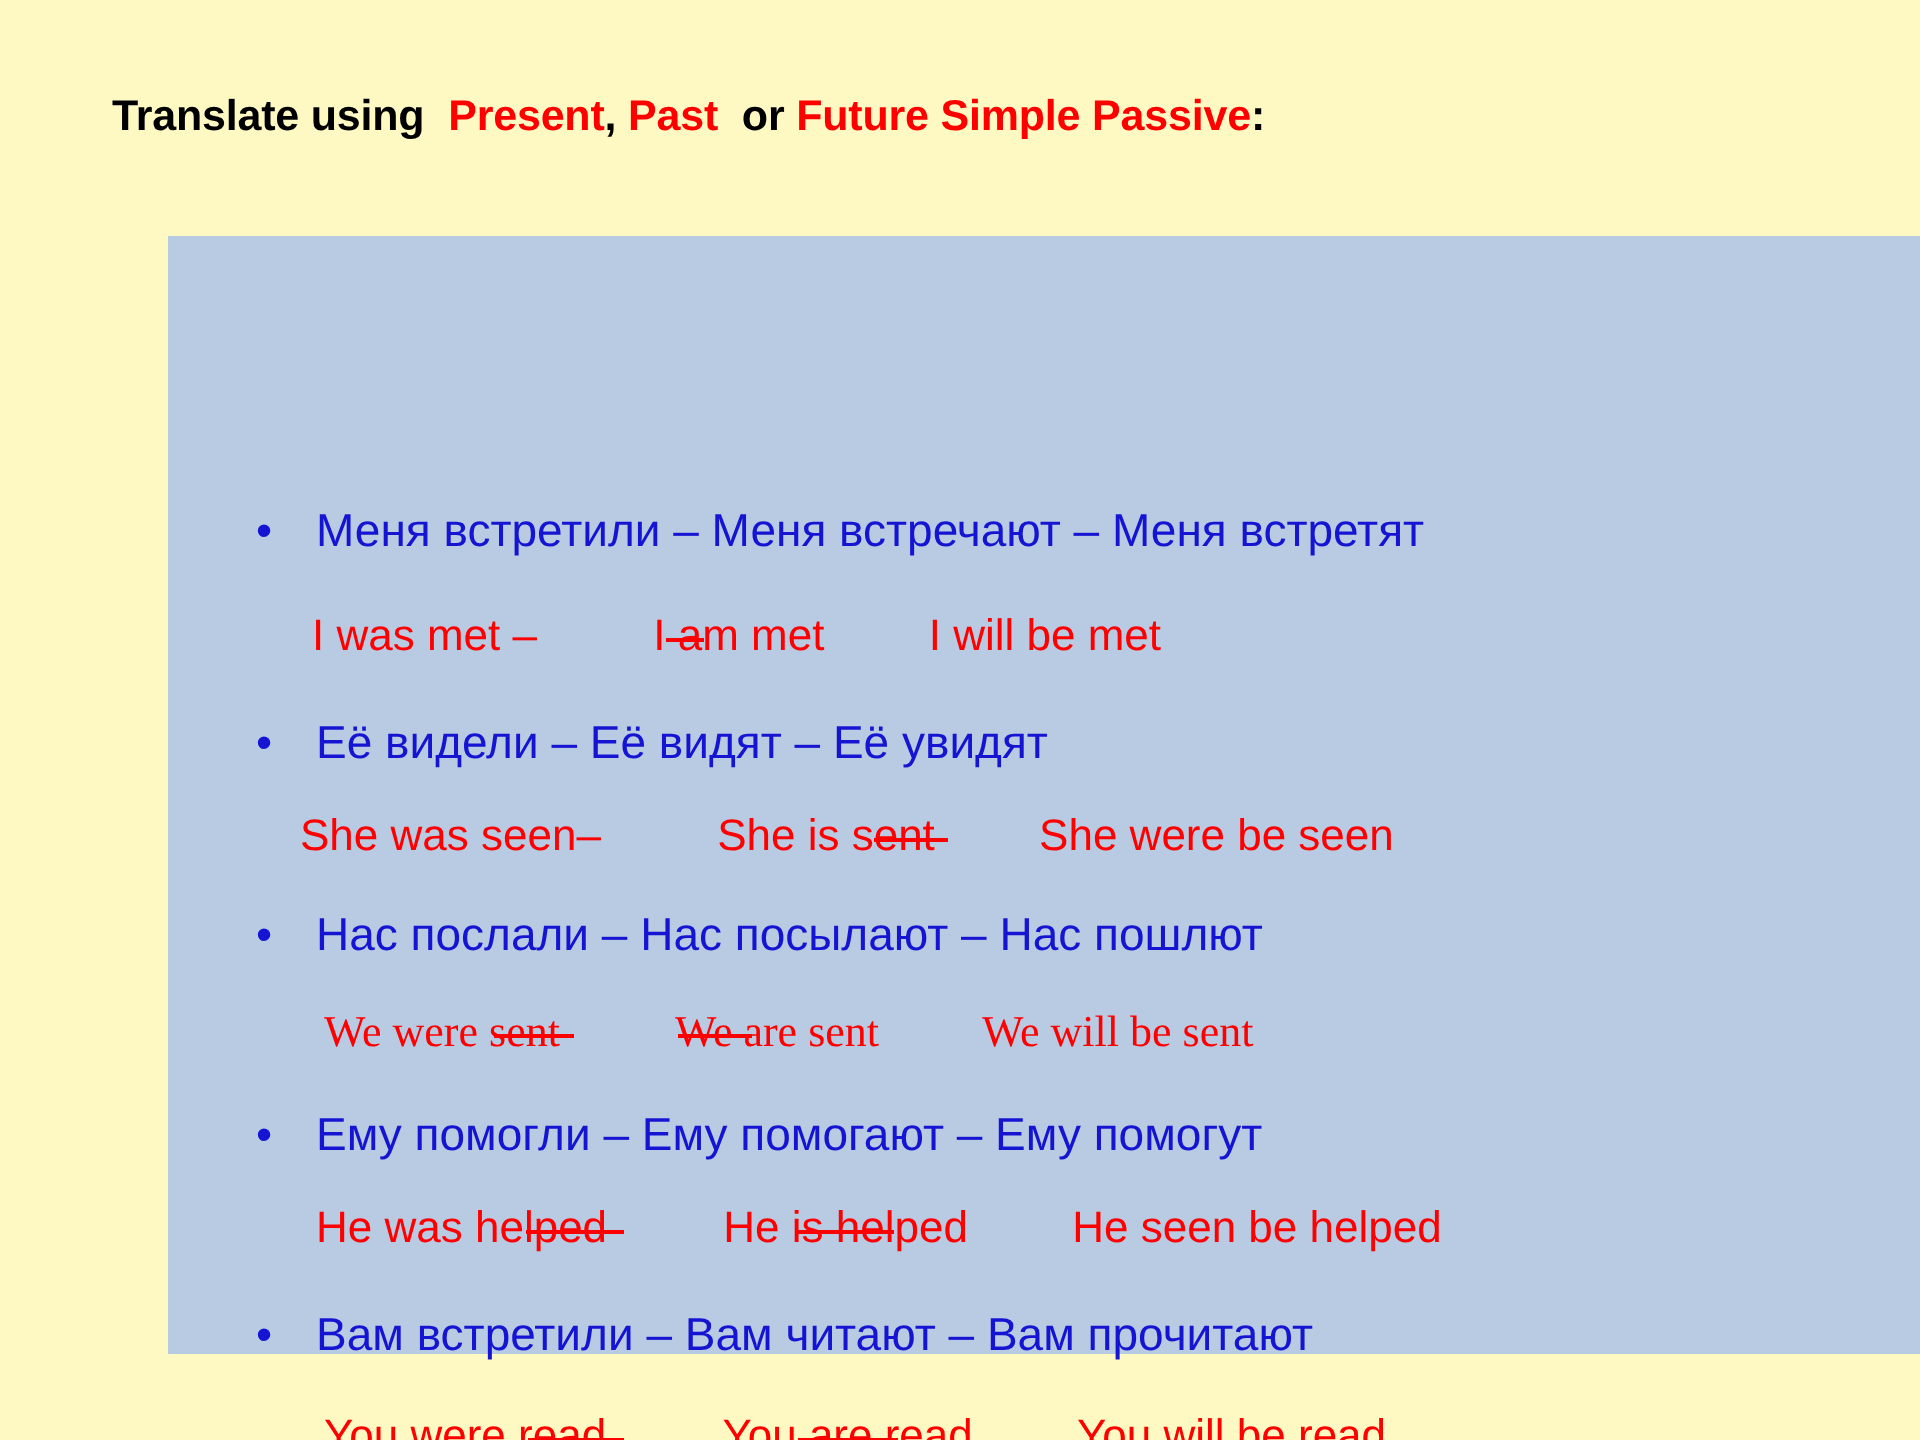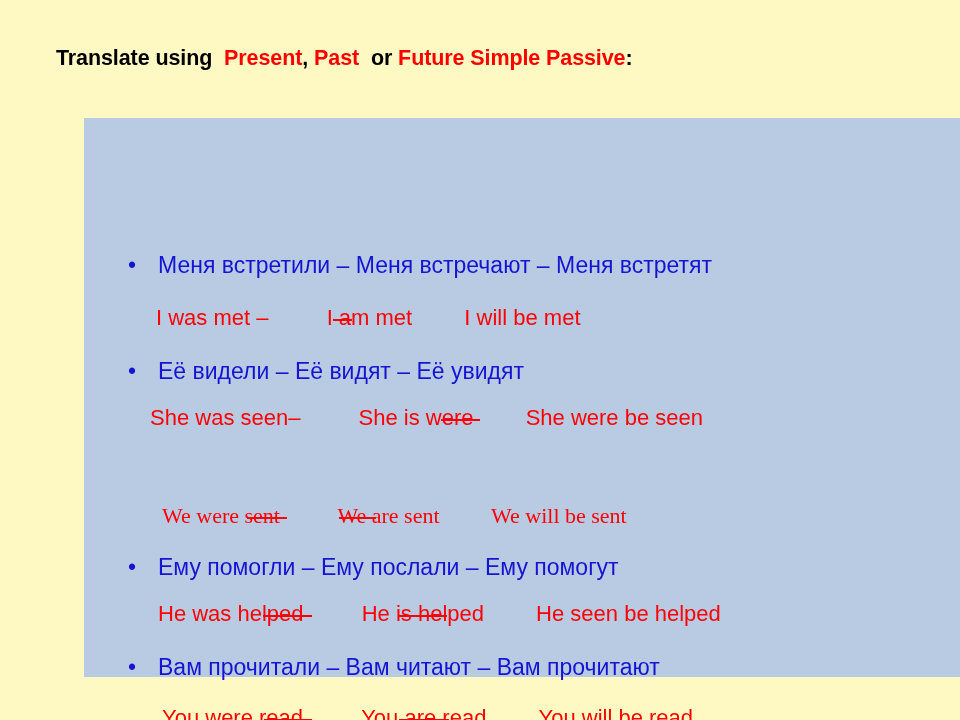--- a/index.html
+++ b/index.html
@@ -149,41 +149,44 @@
       <span class="dash">–</span><span class="gap1"></span>
       <span class="seg strike-tiny strike">I  am  met</span><span class="gap2"></span>
       <span class="seg">I  will  be  met</span>
     </div>
 
     <div id="ru2" class="ru-line">
       <span class="bullet">•</span><span class="ru-text">Её видели   –   Её видят  –   Её увидят</span>
     </div>
     <div id="en2" class="en-line">
       <span class="seg">She was seen</span><span class="dash">–</span><span class="gap1"></span>
-      <span class="seg strike strike-tail">She is were</span><span class="gap2"></span>
+      <span class="seg strike strike-tail">She is sent</span><span class="gap2"></span>
       <span class="seg">She were be seen</span>
     </div>
 
+    <div id="ru3" class="ru-line">
+      <span class="bullet">•</span><span class="ru-text">Нас послали – Нас посылают – Нас пошлют</span>
+    </div>
     <div id="en3" class="en-line">
       <span class="seg strike strike-tail">We were sent</span><span class="dash"></span><span class="gap1"></span>
       <span class="seg strike strike-short">We are sent</span><span class="gap2"></span>
       <span class="seg">We will be sent</span>
     </div>
 
     <div id="ru4" class="ru-line">
-      <span class="bullet">•</span><span class="ru-text">Ему помогли – Ему послали – Ему помогут</span>
+      <span class="bullet">•</span><span class="ru-text">Ему помогли – Ему помогают – Ему помогут</span>
     </div>
     <div id="en4" class="en-line">
       <span class="seg strike strike-tail">He was helped</span><span class="dash"></span><span class="gap1"></span>
       <span class="seg strike strike-mid">He is helped</span><span class="gap2"></span>
       <span class="seg">He seen be helped</span>
     </div>
 
     <div id="ru5" class="ru-line">
-      <span class="bullet">•</span><span class="ru-text">Вам прочитали – Вам читают – Вам прочитают</span>
+      <span class="bullet">•</span><span class="ru-text">Вам встретили – Вам читают – Вам прочитают</span>
     </div>
     <div id="en5" class="en-line">
       <span class="seg strike strike-tail">You were read</span><span class="dash"></span><span class="gap1"></span>
       <span class="seg strike strike-mid">You are read</span><span class="gap2"></span>
       <span class="seg">You will be read</span>
     </div>
 
   </div>
 </div>
 

